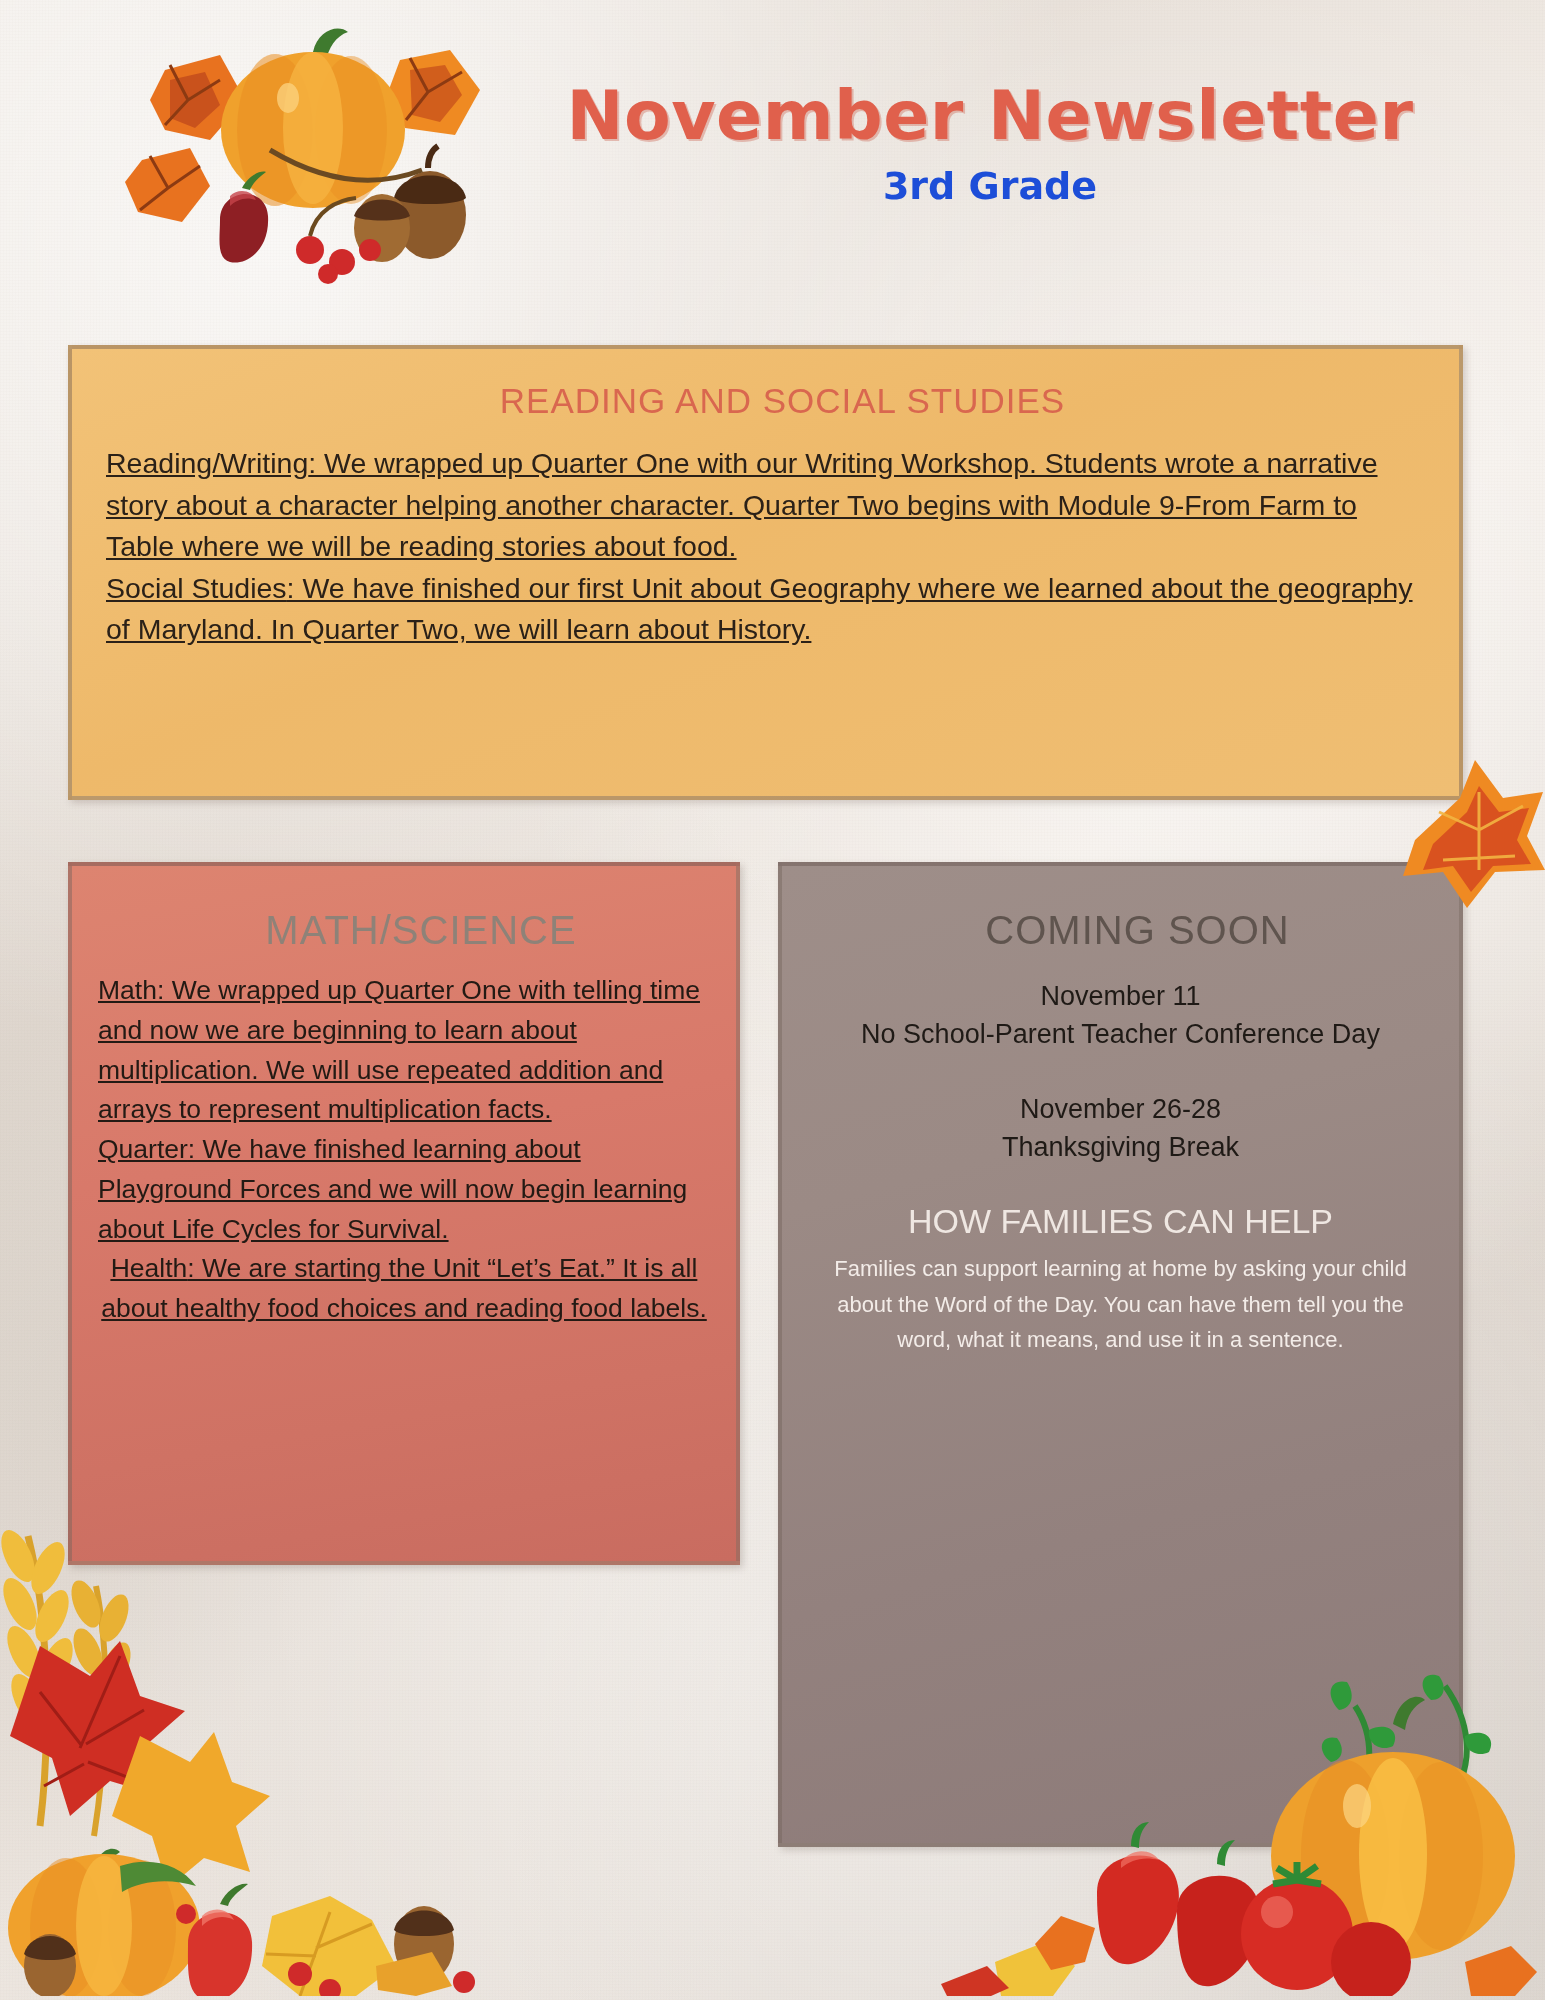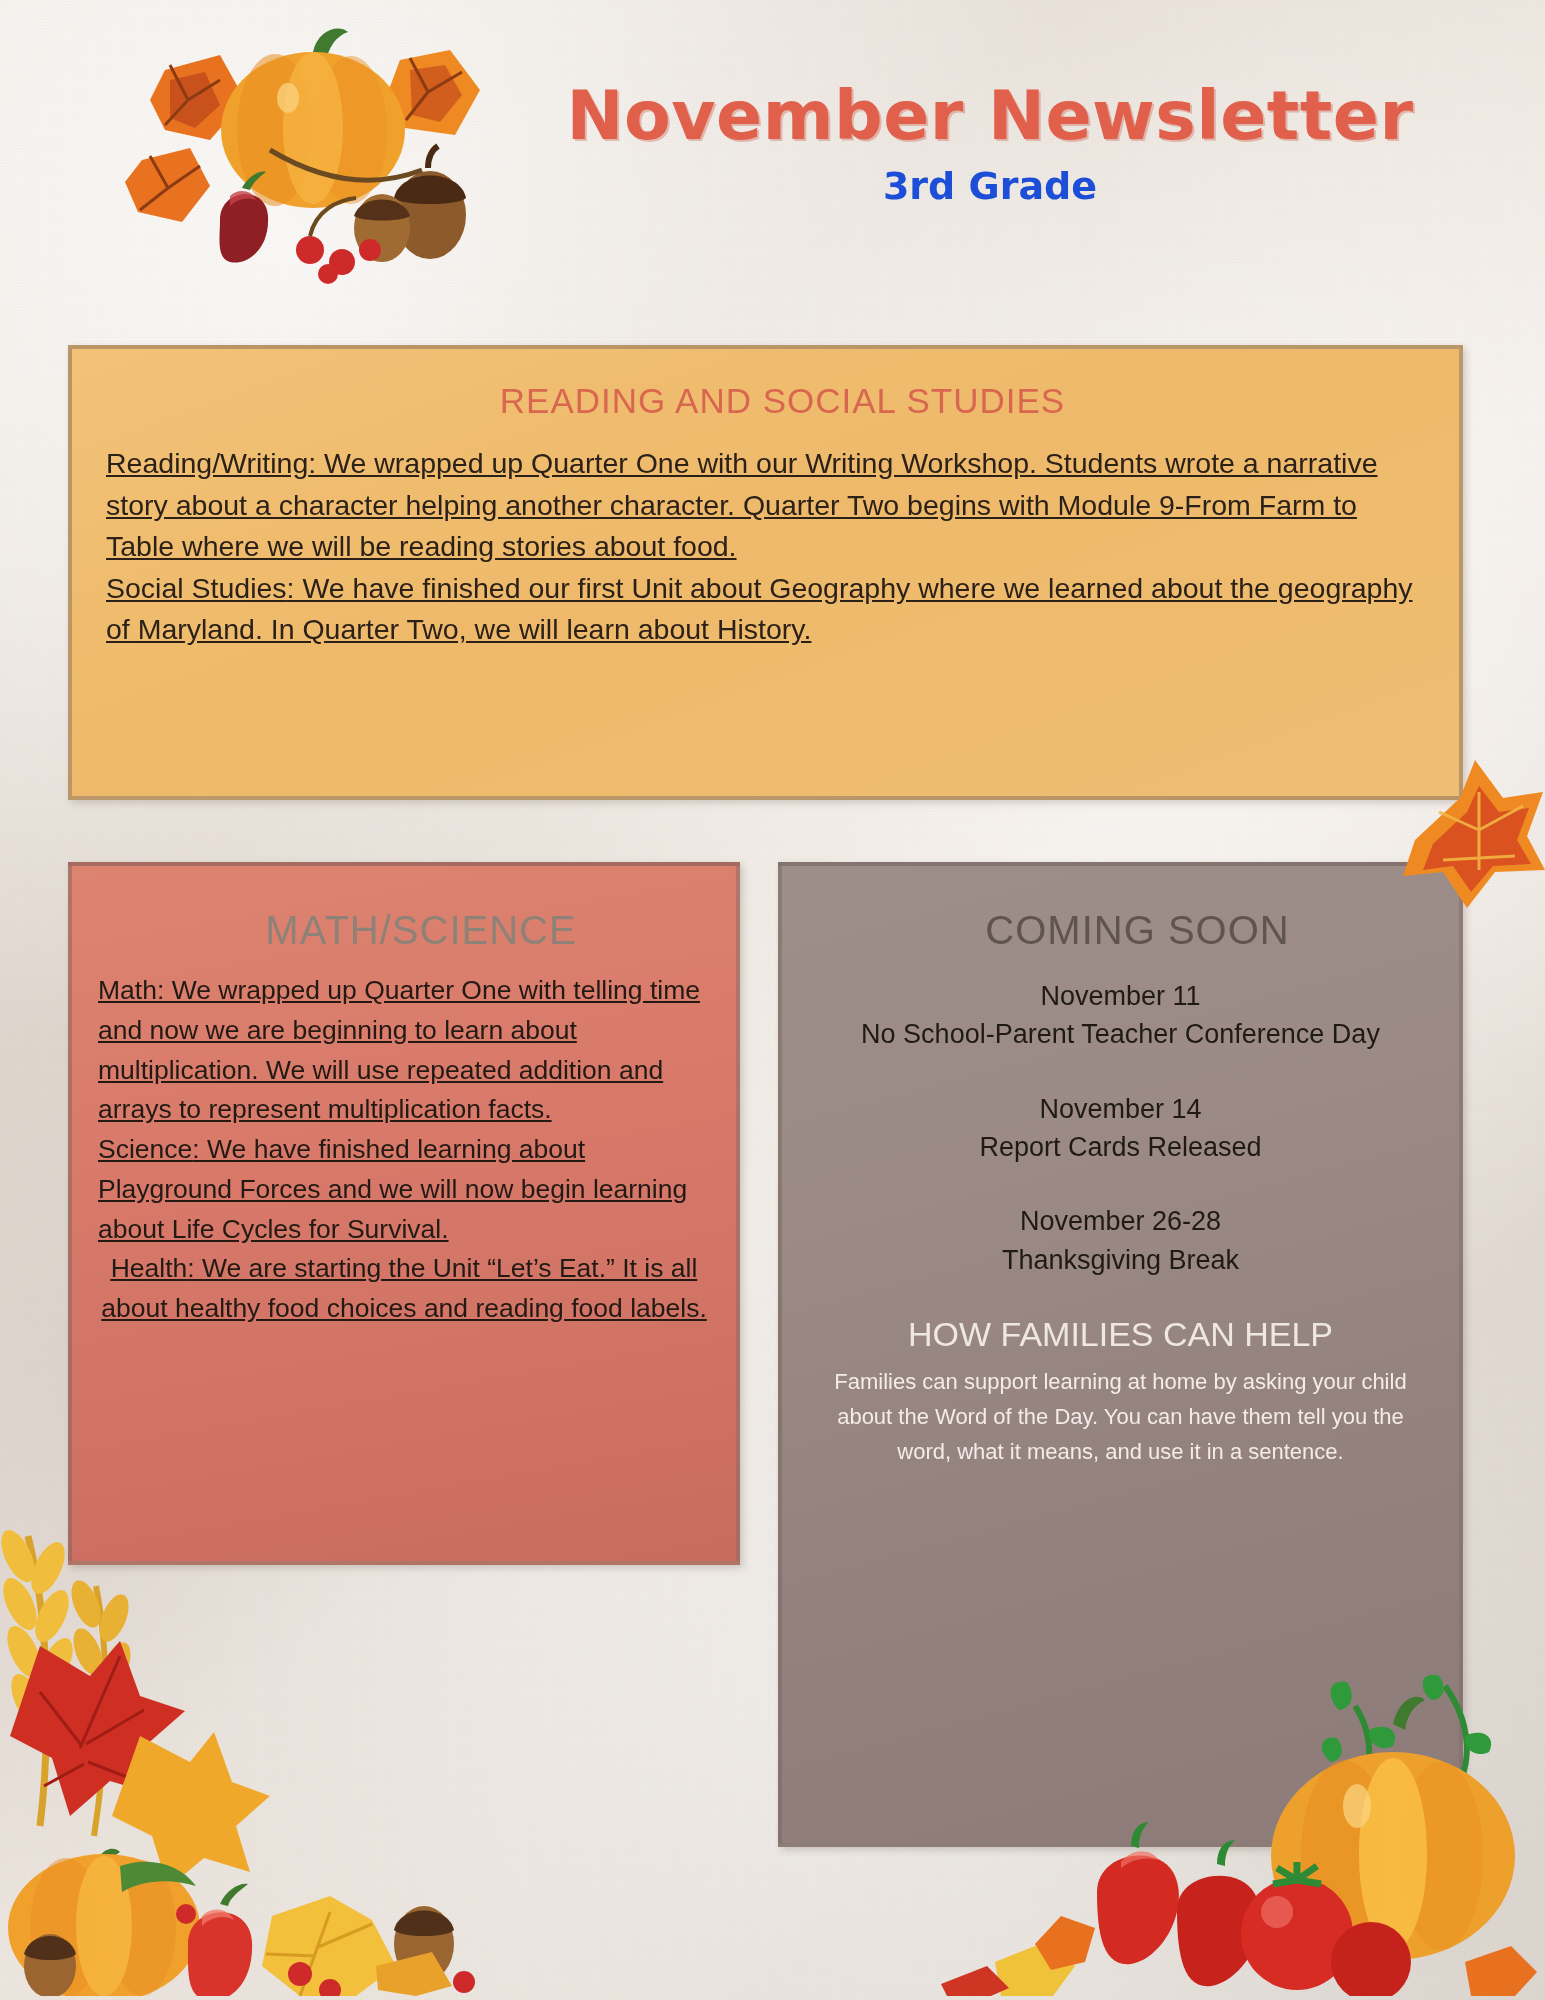--- a/index.html
+++ b/index.html
@@ -234,38 +234,34 @@
   </div>
 </div>
 
 <div class="panel" id="panel-math">
   <div class="panel-heading">MATH/SCIENCE</div>
   <div class="panel-body">
     <p>
       <span class="u">Math</span><span>: We wrapped up Quarter One with telling time and now we are beginning to learn about multiplication. We will use repeated addition and arrays to represent multiplication facts.</span>
     </p>
     <p>
-      <span class="u">Science</span><span>: We have finished learning about Playground Forces and we will now begin learning about Life Cycles for Survival.</span>
+      <span class="u">Quarter</span><span>: We have finished learning about Playground Forces and we will now begin learning about Life Cycles for Survival.</span>
     </p>
     <p class="center">
       <span class="u">Health</span><span>: We are starting the Unit “Let’s Eat.” It is all about healthy food choices and reading food labels.</span>
     </p>
   </div>
 </div>
 
 <div class="panel" id="panel-coming">
   <div class="panel-heading">COMING SOON</div>
   <div class="events">
     <div class="event">
       <div>November 11</div>
       <div>No School-Parent Teacher Conference Day</div>
-    </div>
-    <div class="event">
-      <div>November 14</div>
-      <div>Report Cards Released</div>
     </div>
     <div class="event">
       <div>November 26-28</div>
       <div>Thanksgiving Break</div>
     </div>
   </div>
   <div class="help-title">HOW FAMILIES CAN HELP</div>
   <div class="help-body">Families can support learning at home by asking your child about the Word of the Day. You can have them tell you the word, what it means, and use it in a sentence.</div>
 </div>
 

